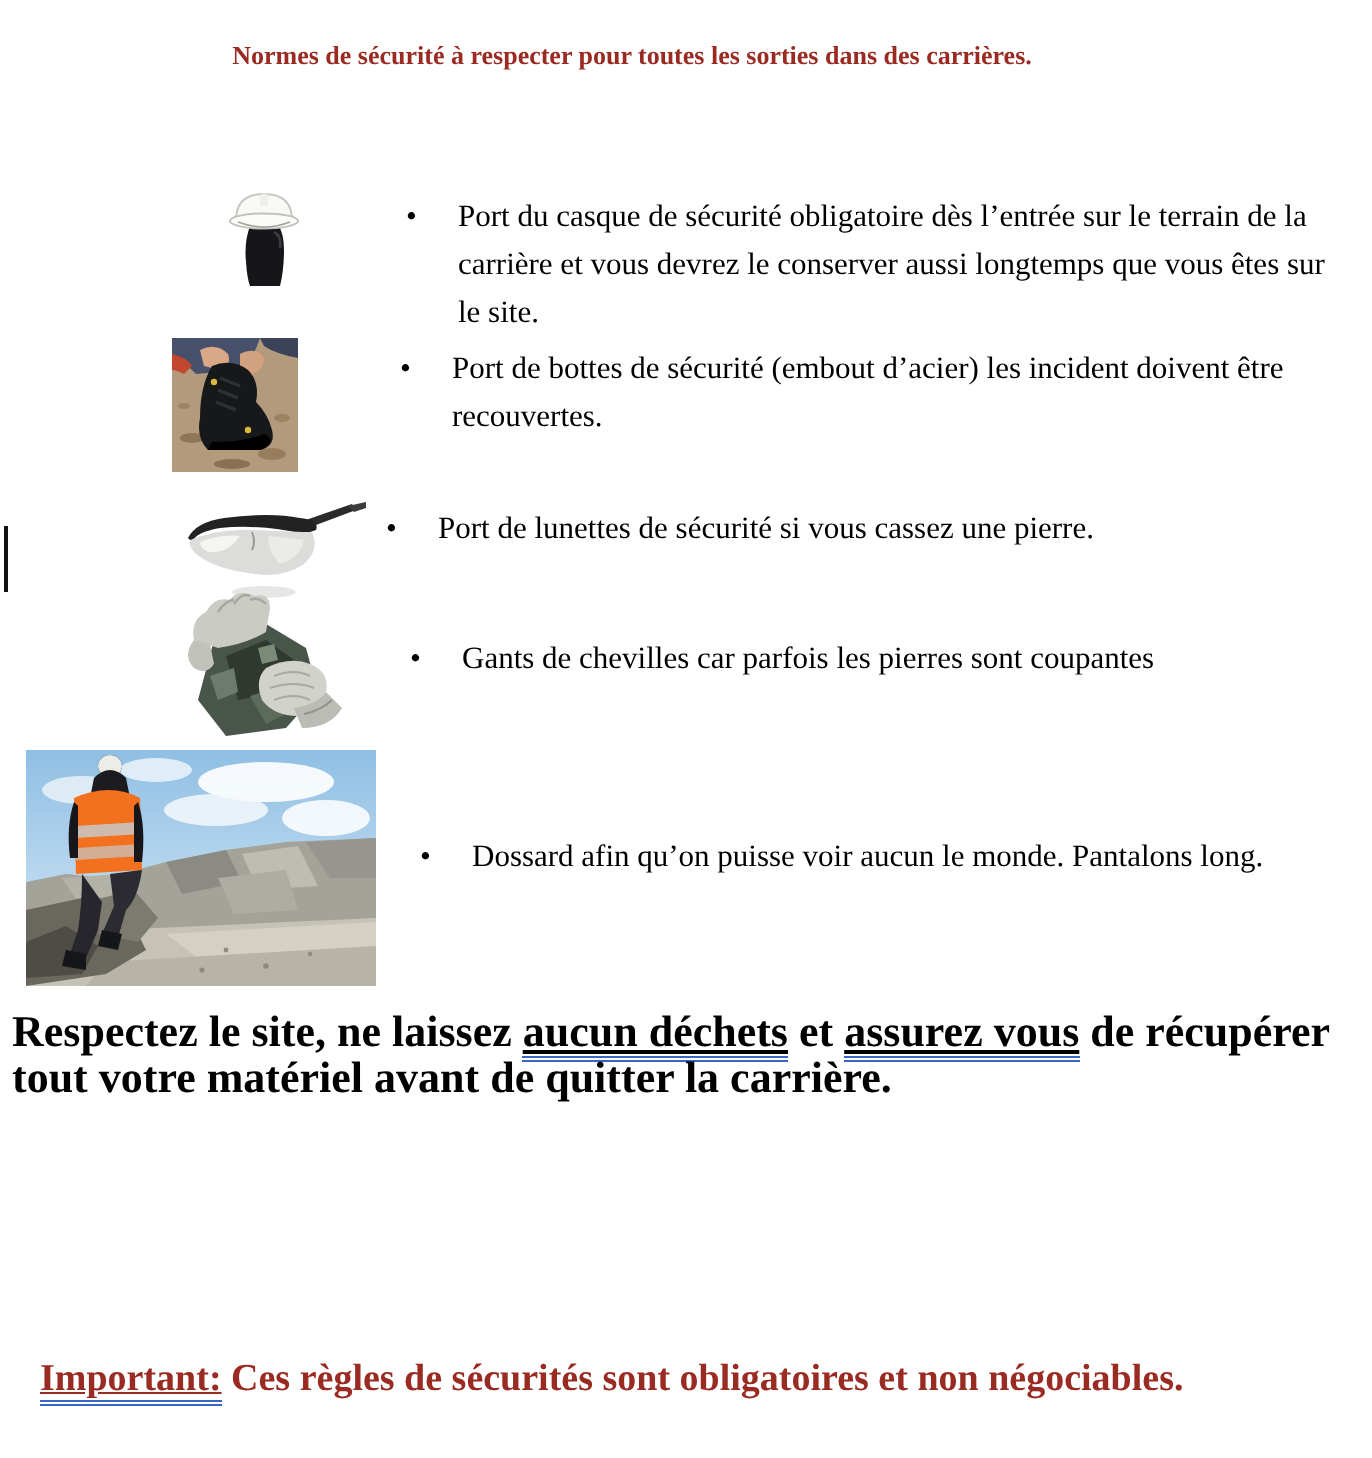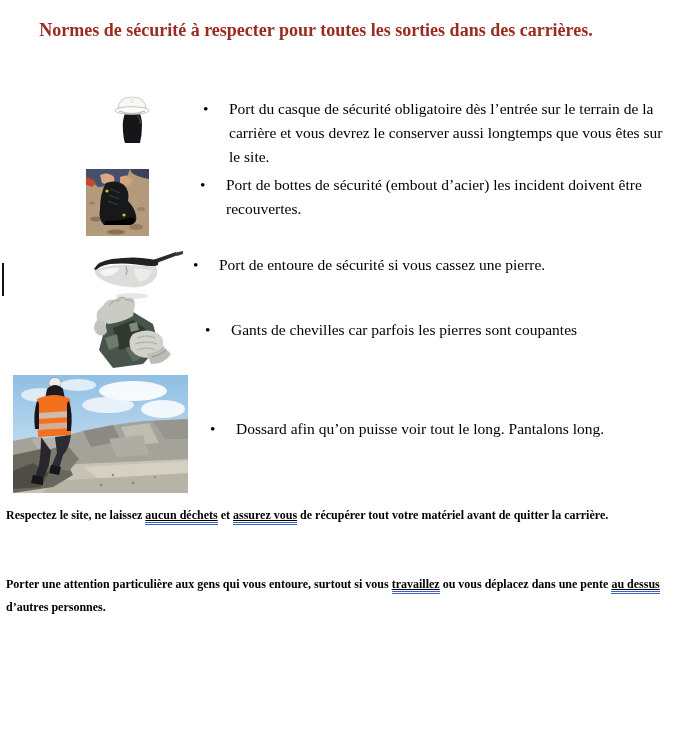--- a/index.html
+++ b/index.html
@@ -11,41 +11,41 @@
     position:relative;
     width:686px;height:729px;
     background:#ffffff;
     font-family:"Liberation Serif","DejaVu Serif",serif;
     color:#000;
     overflow:hidden;
   }
   .title{
     position:absolute;left:0;top:20px;width:632px;
     text-align:center;
-    font-size:18px;font-weight:bold;
+    font-size:13px;font-weight:bold;
     color:var(--accent-red);
   }
   .caret{
     position:absolute;left:2px;top:263px;width:2px;height:33px;background:#111;
   }
   .figure{position:absolute;}
   .figure svg{display:block;width:100%;height:100%;}
   .bullet-row{
     position:absolute;
     display:flex;align-items:flex-start;
     font-size:15.5px;line-height:24px;
   }
   .bullet-dot{
     flex:0 0 26px;text-align:left;
     font-size:15.5px;line-height:24px;
   }
   .bullet-text{flex:1 1 auto;}
   .para{
     position:absolute;left:6px;width:676px;margin:0;
-    font-size:12px;font-weight:bold;line-height:23px;
+    font-size:22px;font-weight:bold;line-height:23px;
     white-space:pre-wrap;
   }
   .important{
     position:absolute;left:20px;width:660px;
     font-size:19px;font-weight:bold;line-height:26px;
     color:var(--accent-red);
     white-space:pre-wrap;
   }
   .gram-underline{
     text-decoration:underline;
@@ -112,21 +112,21 @@
       <path d="M5 21 Q20 15 38 16 Q58 17 66 17 Q70 26 62 33 Q52 40 38 38 Q18 36 8 28 Q4 24 5 21 Z" fill="#dcdcda"></path>
       <path d="M10 22 Q20 18 30 19 Q24 28 14 27 Q10 25 10 22 Z" fill="#ffffff" opacity="0.7"></path>
       <path d="M44 19 Q56 20 62 21 Q60 30 50 33 Q44 27 44 19 Z" fill="#efefed" opacity="0.8"></path>
       <path d="M36 17 Q38 22 36 26" stroke="#9a9a96" fill="none"></path>
       <ellipse cx="42" cy="47" rx="16" ry="3" fill="#c8c8c4" opacity="0.45"></ellipse>
     </svg>
   </div>
 
   <div class="bullet-row" style="left:193px;top:253px;width:480px;">
     <span class="bullet-dot">•</span>
-    <span class="bullet-text">Port de entoure de sécurité si vous cassez une pierre.</span>
+    <span class="bullet-text">Port de lunettes de sécurité si vous cassez une pierre.</span>
   </div>
 
   <div class="figure" style="left:89px;top:294px;width:88px;height:79px;">
     <svg viewBox="0 0 88 79" xmlns="http://www.w3.org/2000/svg">
       <path d="M18 26 L44 18 L64 30 L70 52 L54 70 L24 74 L10 56 Z" fill="#49544a"></path>
       <path d="M24 34 L44 26 L58 36 L52 52 L30 56 Z" fill="#2f3930"></path>
       <path d="M36 54 L54 48 L60 60 L44 68 Z" fill="#5d6b5c"></path>
       <path d="M16 44 L28 40 L30 52 L20 56 Z" fill="#6d7a6e"></path>
       <path d="M40 30 L48 28 L50 36 L42 38 Z" fill="#7c8a7a"></path>
       <path d="M8 26 Q6 16 14 12 Q18 4 26 6 Q30 0 38 4 Q46 2 46 10 L44 22 Q34 28 20 30 Z" fill="#cbcbc5"></path>
@@ -186,22 +186,22 @@
         <path d="M28 62 Q28 78 26 90 L22 102 L30 104 L36 90 L38 76 Z" fill="#26262c"></path>
         <path d="M42 62 L58 60 Q56 74 50 80 L46 94 L38 92 L44 78 Z" fill="#2b2b31"></path>
         <path d="M20 100 L30 102 L30 110 L18 108 Z" fill="#14161a"></path>
         <path d="M38 90 L48 92 L46 100 L36 98 Z" fill="#14161a"></path>
       </g>
     </svg>
   </div>
 
   <div class="bullet-row" style="left:210px;top:417px;width:462px;">
     <span class="bullet-dot">•</span>
-    <span class="bullet-text">Dossard afin qu’on puisse voir tout le long. Pantalons long.</span>
+    <span class="bullet-text">Dossard afin qu’on puisse voir aucun le monde. Pantalons long.</span>
   </div>
 
   <p class="para" style="top:504px;"><span>Respectez le site, ne laissez </span><span class="gram-underline">aucun déchets</span><span> et </span><span class="gram-underline">assurez vous</span><span> de récupérer tout votre matériel avant de quitter la carrière.</span></p>
 
-  <p class="para" style="top:573px;"><span>Porter une attention particulière aux gens qui vous entoure, surtout si vous </span><span class="gram-underline">travaillez</span><span> ou vous déplacez dans une pente </span><span class="gram-underline">au dessus</span><span> d’autres personnes.</span></p>
-
-
+
+
+  <div class="important" style="top:677px;"><span class="gram-underline">Important:</span><span> Ces règles de sécurités sont obligatoires et non négociables.</span></div>
 
 </div>
 
 </body></html>

